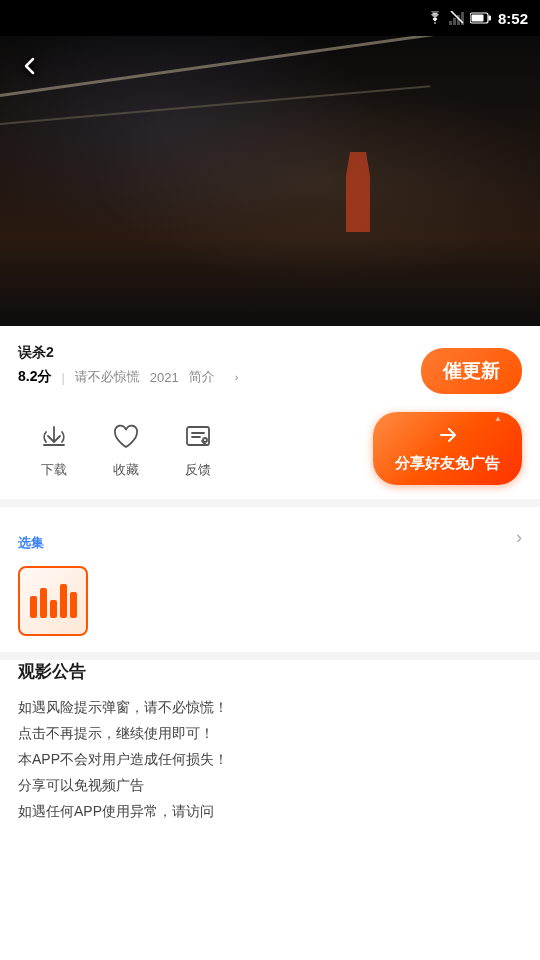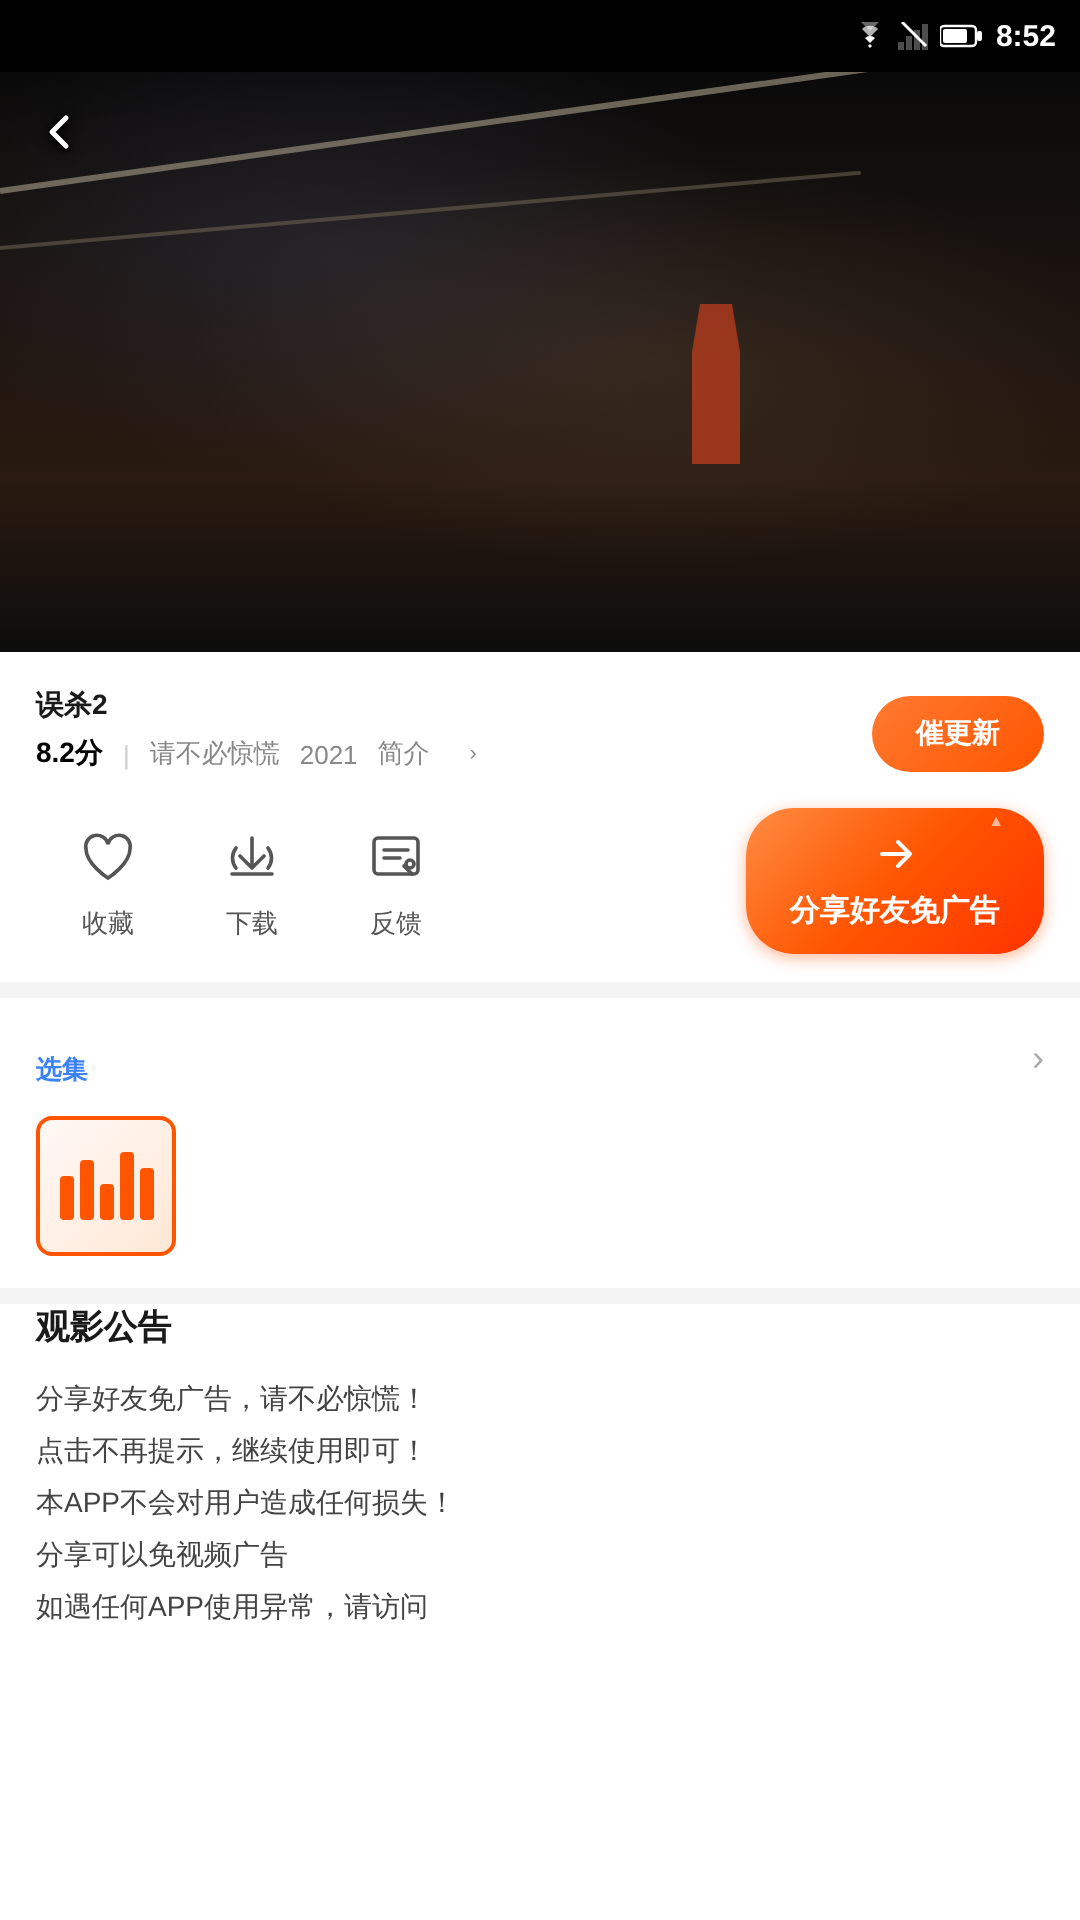--- a/index.html
+++ b/index.html
@@ -160,21 +160,21 @@
     .intro-link .chevron {
       font-size: 11px;
     }
 
     .update-btn {
       background: linear-gradient(135deg, #ff7a30, #ff5500);
       color: #fff;
       border: none;
       border-radius: 22px;
       padding: 10px 22px;
-      font-size: 14px;
+      font-size: 19px;
       font-weight: 600;
       cursor: pointer;
       white-space: nowrap;
       margin-top: 4px;
     }
 
     
     .action-bar {
       padding: 6px 18px 14px;
       display: flex;
@@ -378,37 +378,37 @@
         </span>
       </div>
     </div>
     <button class="update-btn">催更新</button>
   </div>
 
   <div class="action-bar">
 
     <div class="action-item">
       <div class="icon-wrap">
-        <svg width="28" height="26" viewBox="0 0 28 26">
-          <path d="M14 23S3 16 3 8.5A5.5 5.5 0 0114 6a5.5 5.5 0 0111 2.5C25 16 14 23 14 23z" stroke="#555" stroke-width="1.8" fill="none"></path>
-        </svg>
-      </div>
-      <span class="action-label">收藏</span>
-    </div>
-
-    <div class="action-item">
-      <div class="icon-wrap">
         <svg width="28" height="28" viewBox="0 0 28 28">
           <path d="M14 4v14M8 13l6 6 6-6" stroke="#555" stroke-width="1.8" stroke-linecap="round" stroke-linejoin="round" fill="none"></path>
           <path d="M4 22h20" stroke="#555" stroke-width="1.8" stroke-linecap="round"></path>
           <path d="M6 19a8 8 0 010-10" stroke="#555" stroke-width="1.8" stroke-linecap="round" fill="none"></path>
           <path d="M22 19a8 8 0 000-10" stroke="#555" stroke-width="1.8" stroke-linecap="round" fill="none"></path>
         </svg>
       </div>
       <span class="action-label">下载</span>
+    </div>
+
+    <div class="action-item">
+      <div class="icon-wrap">
+        <svg width="28" height="26" viewBox="0 0 28 26">
+          <path d="M14 23S3 16 3 8.5A5.5 5.5 0 0114 6a5.5 5.5 0 0111 2.5C25 16 14 23 14 23z" stroke="#555" stroke-width="1.8" fill="none"></path>
+        </svg>
+      </div>
+      <span class="action-label">收藏</span>
     </div>
 
     <div class="action-item">
       <div class="icon-wrap">
         <svg width="28" height="28" viewBox="0 0 28 28">
           <rect x="3" y="4" width="22" height="18" rx="2" stroke="#555" stroke-width="1.8" fill="none"></rect>
           <path d="M8 10h12M8 14h8" stroke="#555" stroke-width="1.8" stroke-linecap="round"></path>
           <path d="M18 18l4 4" stroke="#555" stroke-width="1.8" stroke-linecap="round"></path>
           <circle cx="21" cy="17" r="2" stroke="#555" stroke-width="1.8" fill="none"></circle>
         </svg>
@@ -442,21 +442,21 @@
           <div class="bar" style="height: 26px;"></div>
         </div>
     </div>
   </div>
 
   <div class="divider"></div>
 
   <div class="notice-section">
     <div class="notice-title">观影公告</div>
     <div class="notice-text">
-      <span style="white-space: pre-line;">分享好友免广告，请不必惊慌！
+      <span style="white-space: pre-line;">如遇风险提示弹窗，请不必惊慌！
 点击不再提示，继续使用即可！
 本APP不会对用户造成任何损失！
 分享可以免视频广告
 如遇任何APP使用异常，请访问</span>
     </div>
   </div>
 
 </div>
 
 </body></html>

